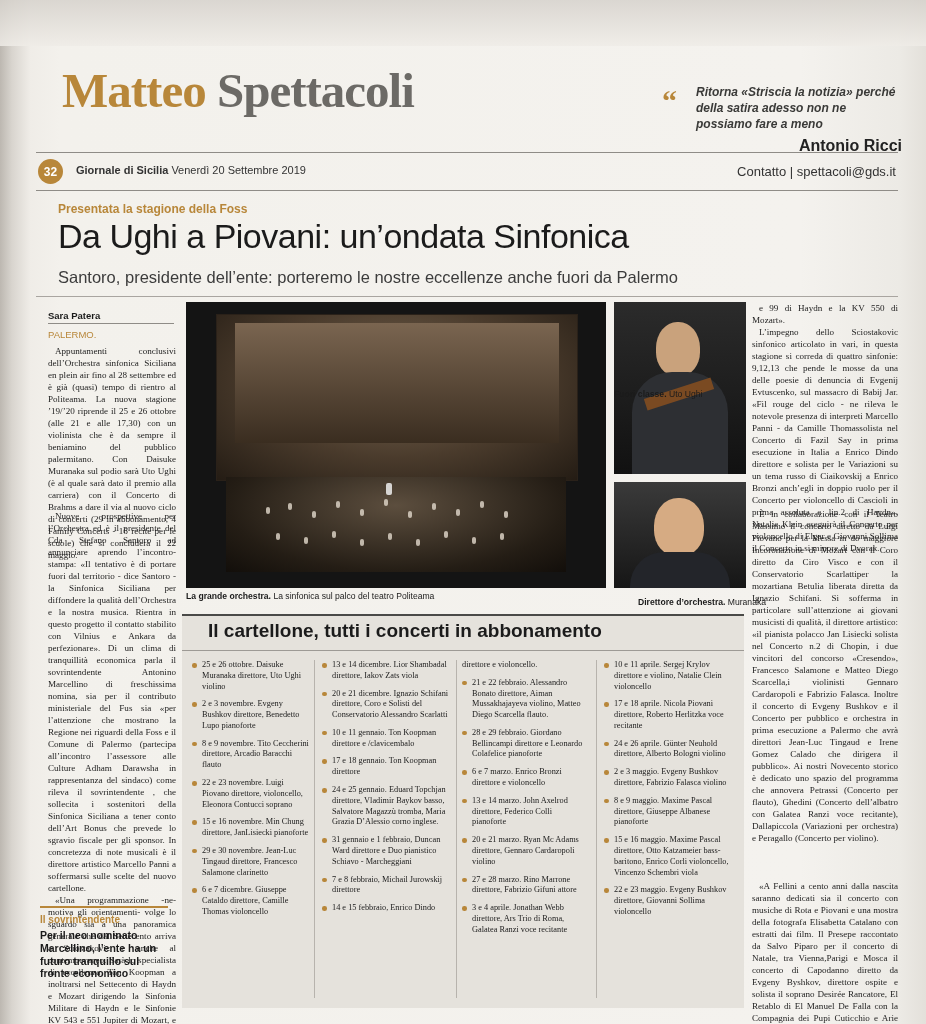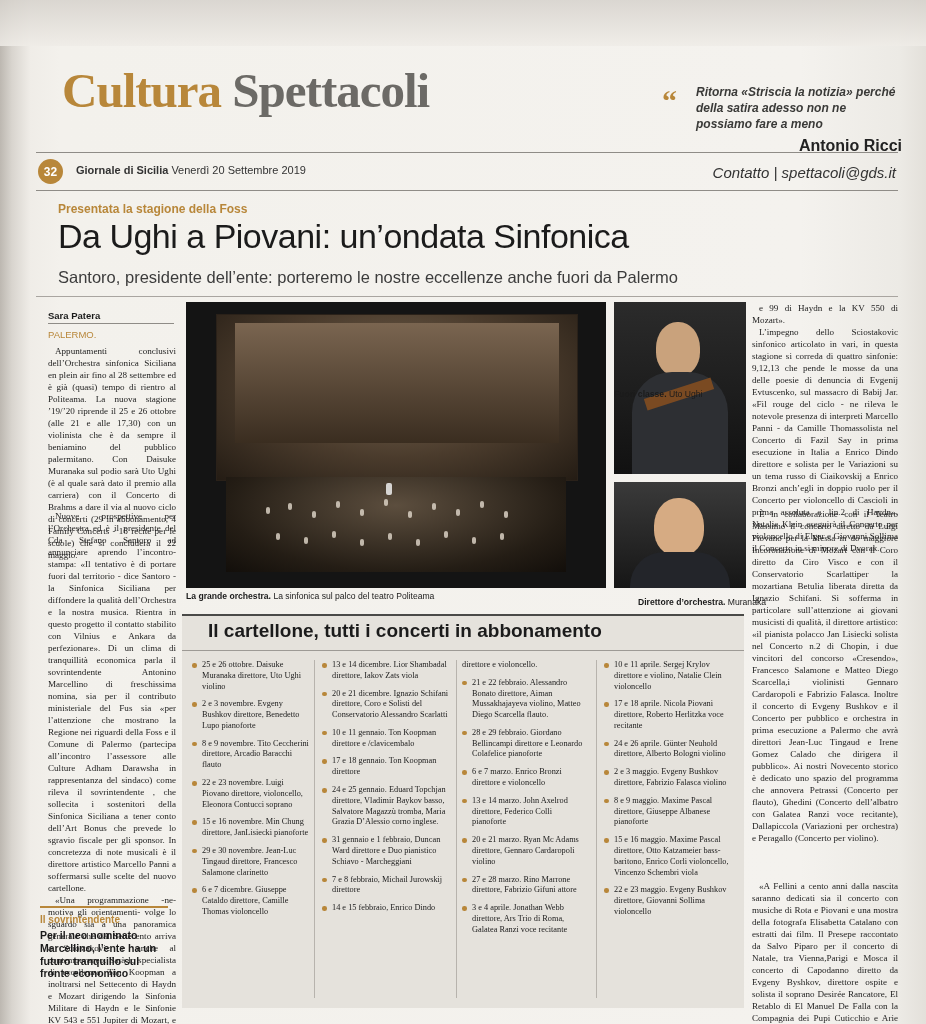--- a/index.html
+++ b/index.html
@@ -70,21 +70,21 @@
   }
   .paperinfo{
     position:absolute;left:76px;top:164px;
     font-family:"Liberation Sans", sans-serif;
     font-size:11px;color:#333;
   }
   .paperinfo b{font-weight:700;}
   .contact{
     position:absolute;right:30px;top:164px;
     font-family:"Liberation Sans", sans-serif;
-    font-size:15px;color:#333;font-style:italic;
+    font-size:13px;color:#333;
   }
   .kicker{
     position:absolute;left:58px;top:202px;
     font-family:"Liberation Sans", sans-serif;
     font-size:12px;font-weight:700;color:#b8873a;
   }
   .headline{
     position:absolute;left:58px;top:218px;width:800px;
     font-family:"Liberation Sans", sans-serif;
     font-size:34px;line-height:1.08;font-weight:400;color:#1b1b1b;
@@ -210,21 +210,21 @@
 </style>
 </head>
 <body>
 
 <div class="page">
 
   <div class="gutter"></div>
   <div class="topshadow"></div>
 
   <div class="masthead">
-    <span class="cult">Cultura</span>
+    <span class="cult">Matteo</span>
     <b>Spettacoli</b>
   </div>
 
   <div class="quotebox">
     <div class="quotemark">“</div>
     <div class="quotetext">Ritorna «Striscia la notizia» perché della satira adesso non ne possiamo fare a meno</div>
     <div class="quoteauthor">Antonio Ricci</div>
   </div>
 
   <div class="rule r1"></div>

